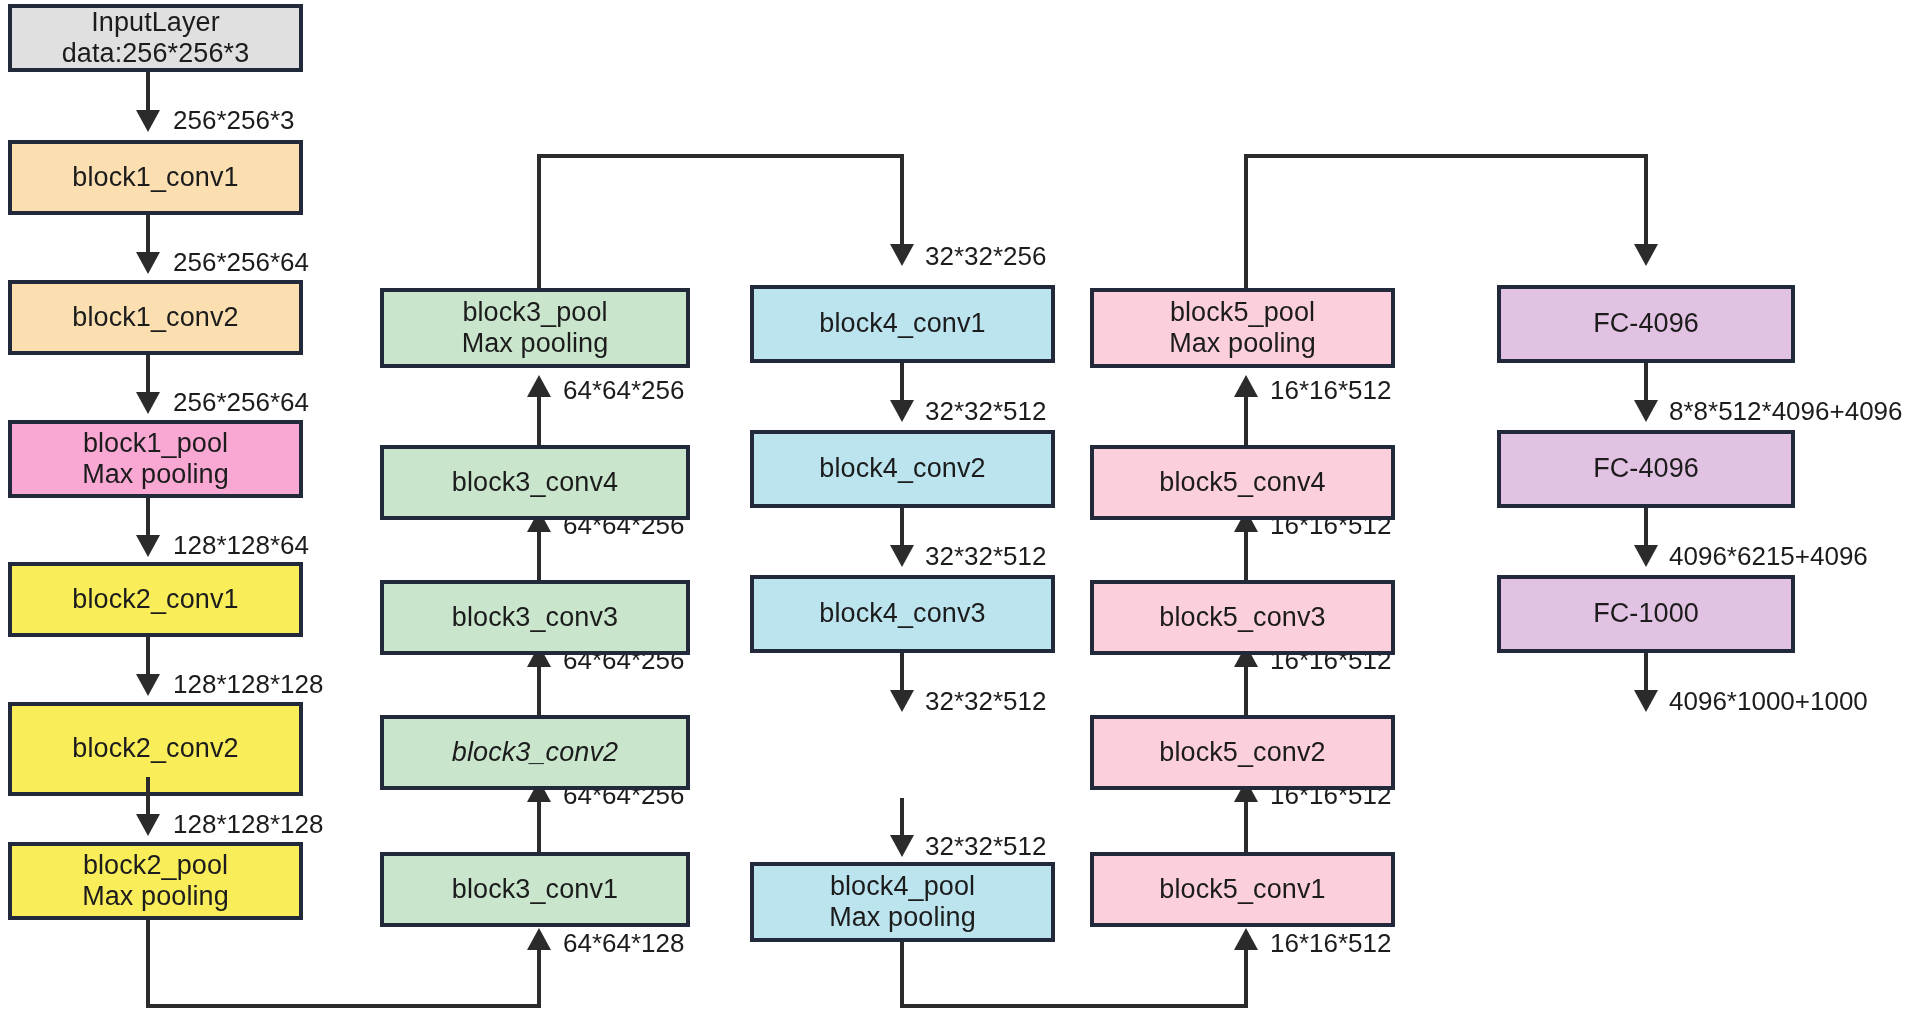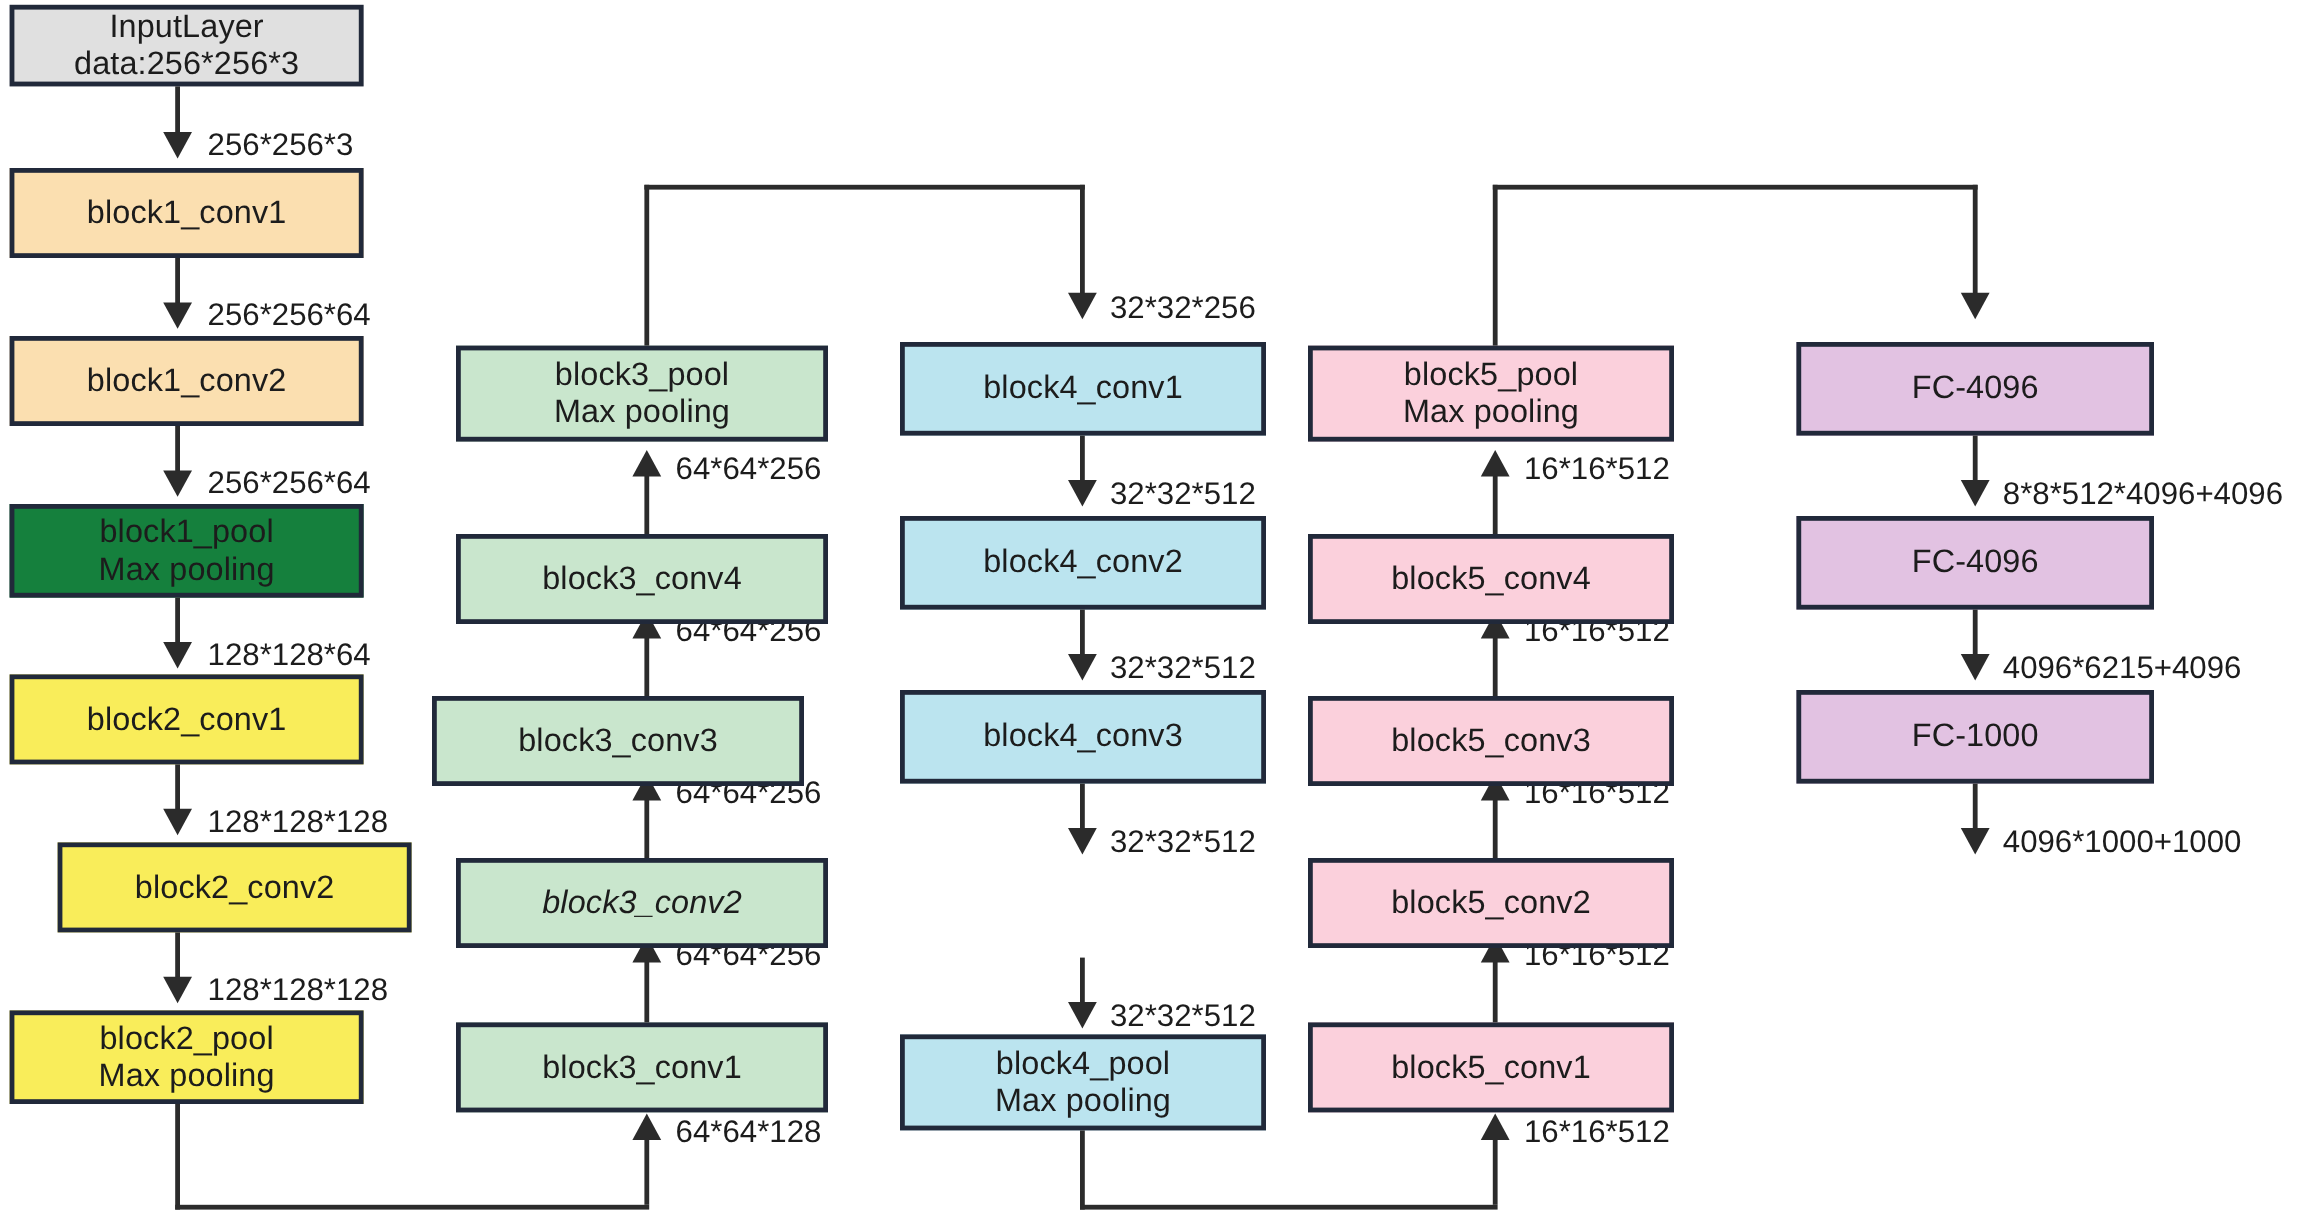--- a/index.html
+++ b/index.html
@@ -91,38 +91,38 @@
   <div class="edge-label" style="left:173px; top:249px;">256*256*64</div>
 
   <div class="node" style="left:8px; top:280px; width:295px; height:75px; background:#fbdfb0;">
     <span>block1_conv2</span>
   </div>
 
   <div class="seg v" style="left:146px; top:355px; height:50px;"></div>
   <div class="arrow down" style="left:136px; top:392px;"></div>
   <div class="edge-label" style="left:173px; top:389px;">256*256*64</div>
 
-  <div class="node two-line" style="left:8px; top:420px; width:295px; height:78px; background:#15803d;">
+  <div class="node two-line" style="left:8px; top:420px; width:295px; height:78px; background:#f9a8d4;">
     <span>block1_pool</span>
     <span class="l2">Max pooling</span>
   </div>
 
   <div class="seg v" style="left:146px; top:498px; height:50px;"></div>
   <div class="arrow down" style="left:136px; top:535px;"></div>
   <div class="edge-label" style="left:173px; top:532px;">128*128*64</div>
 
   <div class="node" style="left:8px; top:562px; width:295px; height:75px; background:#f9ed5a;">
     <span>block2_conv1</span>
   </div>
 
   <div class="seg v" style="left:146px; top:637px; height:50px;"></div>
   <div class="arrow down" style="left:136px; top:674px;"></div>
   <div class="edge-label" style="left:173px; top:671px;">128*128*128</div>
 
-  <div class="node" style="left:8px; top:702px; width:295px; height:75px; background:#f9ed5a;margin-left:40px;">
+  <div class="node" style="left:8px; top:702px; width:295px; height:94px; background:#f9ed5a;">
     <span>block2_conv2</span>
   </div>
 
   <div class="seg v" style="left:146px; top:777px; height:50px;"></div>
   <div class="arrow down" style="left:136px; top:814px;"></div>
   <div class="edge-label" style="left:173px; top:811px;">128*128*128</div>
 
   <div class="node two-line" style="left:8px; top:842px; width:295px; height:78px; background:#f9ed5a;">
     <span>block2_pool</span>
     <span class="l2">Max pooling</span>
@@ -143,21 +143,21 @@
   <div class="edge-label" style="left:563px; top:782px;">64*64*256</div>
 
   <div class="node" style="left:380px; top:715px; width:310px; height:75px; background:#c9e6cd;font-style:italic;">
     <span>block3_conv2</span>
   </div>
 
   <div class="seg v" style="left:537px; top:655px; height:60px;"></div>
   <div class="arrow up" style="left:527px; top:645px;"></div>
   <div class="edge-label" style="left:563px; top:647px;">64*64*256</div>
 
-  <div class="node" style="left:360px; top:580px; width:310px; height:75px; background:#c9e6cd;">
+  <div class="node" style="left:380px; top:580px; width:310px; height:75px; background:#c9e6cd;">
     <span>block3_conv3</span>
   </div>
 
   <div class="seg v" style="left:537px; top:520px; height:60px;"></div>
   <div class="arrow up" style="left:527px; top:510px;"></div>
   <div class="edge-label" style="left:563px; top:512px;">64*64*256</div>
 
   <div class="node" style="left:380px; top:445px; width:310px; height:75px; background:#c9e6cd;">
     <span>block3_conv4</span>
   </div>

